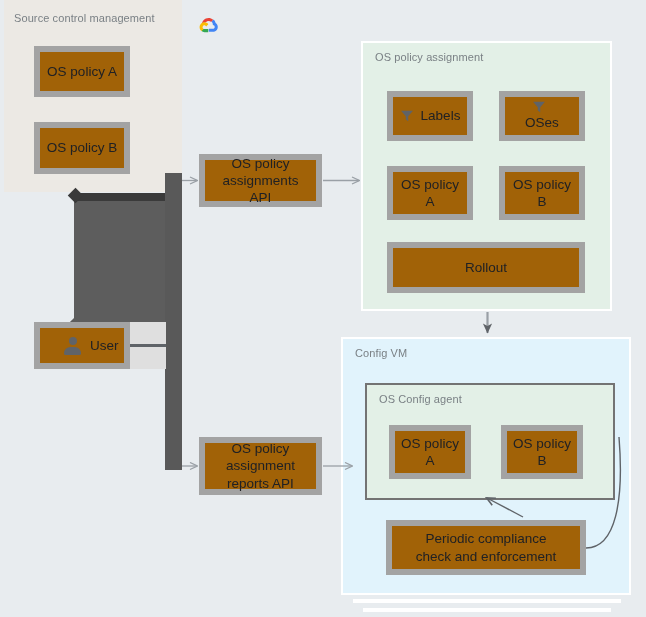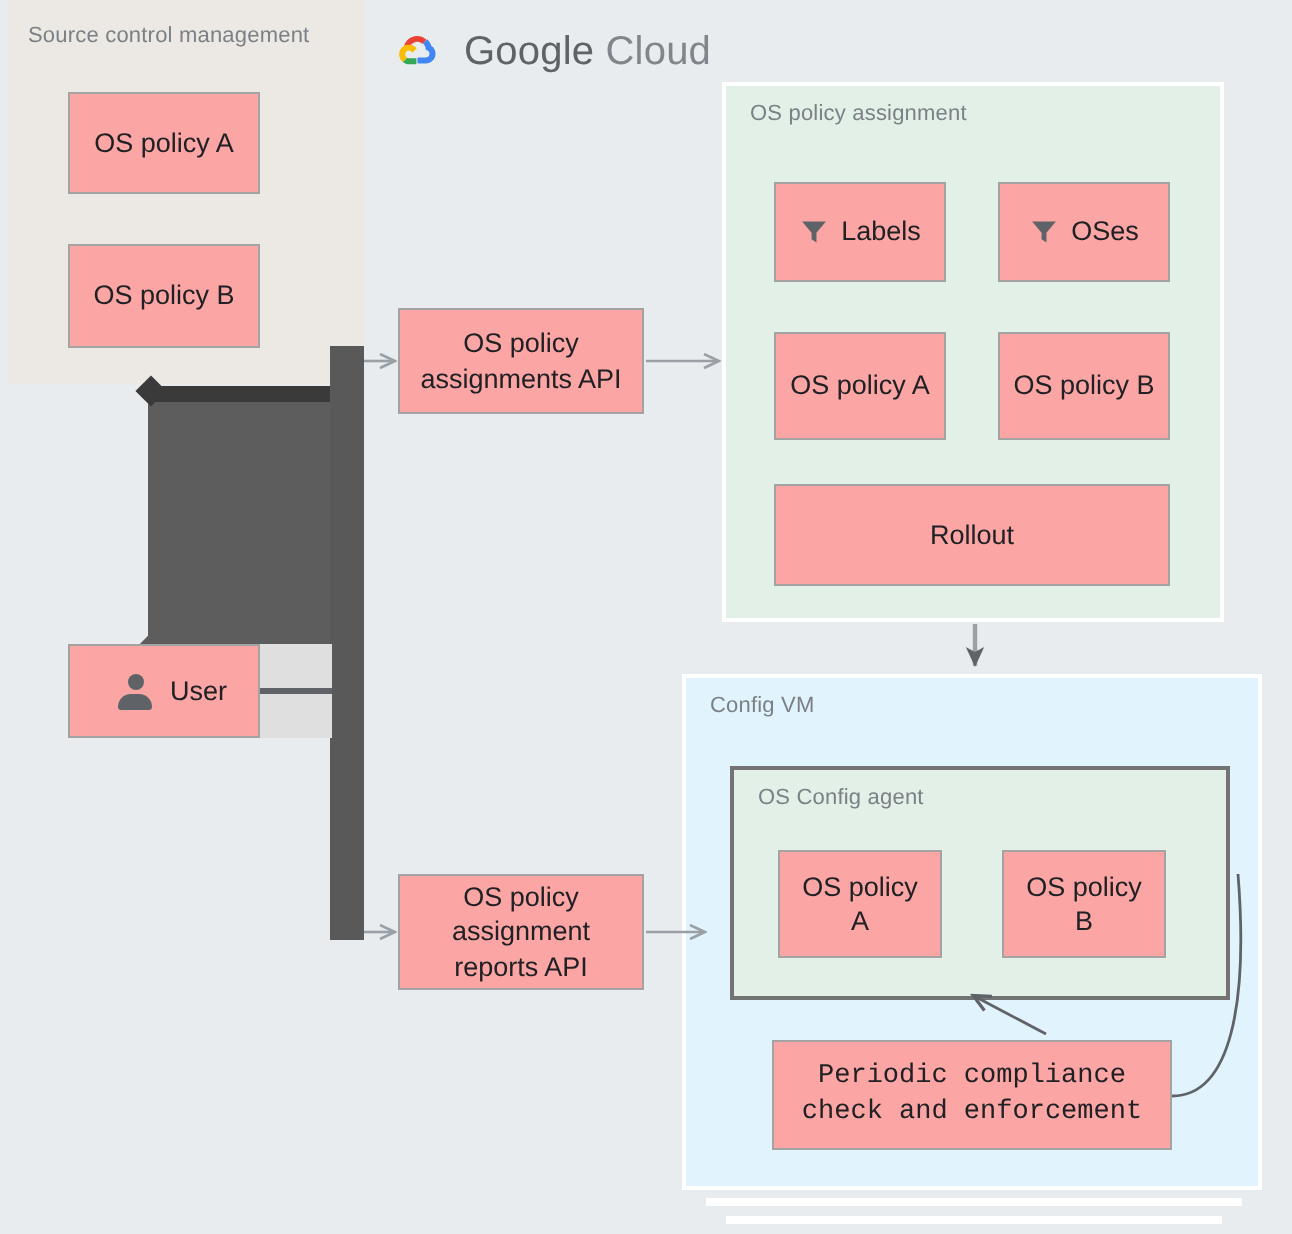--- a/index.html
+++ b/index.html
@@ -38,21 +38,21 @@
   }
   
   .configagent{
     left:361px;top:383px;width:250px;height:117px;
     background:#e3f0e7;border:2px solid #737373;
   }
 
   
   .box{
     position:absolute;box-sizing:border-box;
-    background:#fca5a5;border:1px solid #a3a3a3;
+    background:#a16207;border:6px solid #a3a3a3;
     display:flex;align-items:center;justify-content:center;
     text-align:center;color:#202124;font-size:13.5px;line-height:1.28;
   }
   .box span.lbl{display:block;padding:0 6px;}
 
   
   .b-polA-src{left:30px;top:46px;width:96px;height:51px;}
   .b-polB-src{left:30px;top:122px;width:96px;height:52px;}
 
   
@@ -61,31 +61,31 @@
 
   
   .b-user{
     left:30px;top:322px;width:96px;height:47px;
     justify-content:flex-start;padding-left:24px;
   }
   .b-user .ulabel{font-size:13.5px;color:#202124;margin-left:9px;}
 
   
   .b-labels{left:383px;top:91px;width:86px;height:50px;}
-  .b-oses{left:495px;top:91px;width:86px;height:50px;}
+  .b-oses{left:495px;top:91px;width:86px;height:50px;flex-direction:column;}
   .b-polA-asn{left:383px;top:166px;width:86px;height:54px;}
   .b-polB-asn{left:495px;top:166px;width:86px;height:54px;}
   .b-rollout{left:383px;top:242px;width:198px;height:51px;align-items:center;}
 
   
   .b-polA-agent{left:385px;top:425px;width:82px;height:54px;}
   .b-polB-agent{left:497px;top:425px;width:82px;height:54px;}
 
   
-  .b-compliance{left:382px;top:520px;width:200px;height:55px;font-family:Liberation Mono, monospace;}
+  .b-compliance{left:382px;top:520px;width:200px;height:55px;}
 
   
   .user-ico{width:17px;height:17px;position:relative;flex:0 0 auto;}
   .user-ico .head{
     position:absolute;left:4.5px;top:0;width:8px;height:8px;
     border-radius:50%;background:#5f6368;
   }
   .user-ico .body{
     position:absolute;left:0;top:9.5px;width:17px;height:8px;
     border-radius:8px 8px 2px 2px;background:#5f6368;
@@ -157,24 +157,20 @@
     <span class="lbl">OS policy B</span>
   </div>
 
   <div class="gc-logo">
     <svg class="gc-mark" viewBox="0 0 40 32">
       <path d="M24.6 10.4l2.0-2.0 0.13-0.85c-3.64-3.31-9.43-2.94-12.71 0.77-0.91 1.03-1.59 2.31-1.95 3.62l0.72-0.10 4.01-0.66 0.31-0.31c1.78-1.96 4.79-2.22 6.84-0.55l0.65 0.08z" fill="#ea4335"></path>
       <path d="M30.2 11.84c-0.46-1.70-1.41-3.22-2.72-4.38l-2.82 2.82c1.18 0.96 1.85 2.42 1.82 3.94v0.50c1.38 0 2.50 1.12 2.50 2.50s-1.12 2.47-2.50 2.47h-5.01l-0.49 0.51v3.00l0.49 0.47h5.01c3.60 0.03 6.53-2.85 6.56-6.45 0.02-2.18-1.05-4.23-2.84-5.38z" fill="#4285f4"></path>
       <path d="M15.27 24.17h5.00v-4.01h-5.00c-0.36 0-0.70-0.08-1.02-0.22l-0.71 0.21-2.02 2.00-0.18 0.68c1.13 0.85 2.50 1.34 3.93 1.34z" fill="#34a853"></path>
       <path d="M15.27 11.05c-3.60 0.02-6.50 2.96-6.48 6.56 0.01 2.01 0.95 3.90 2.54 5.13l2.90-2.90c-1.26-0.57-1.82-2.05-1.25-3.31s2.05-1.82 3.31-1.25c0.55 0.25 1.00 0.69 1.25 1.25l2.90-2.90c-1.23-1.61-3.15-2.56-5.18-2.57z" fill="#fbbc04"></path>
     </svg>
-    <div class="gc-text">
-      <span class="b">Google</span>
-      <span class="l">Cloud</span>
-    </div>
   </div>
 
   <div class="pipe-fan"></div>
   <div class="pipe-fan-top"></div>
   <div class="fan-notch-top"></div>
   <div class="fan-notch-bot"></div>
   <div class="pipe-vert"></div>
 
   <div class="slab"></div>
   <div class="slab-line"></div>

